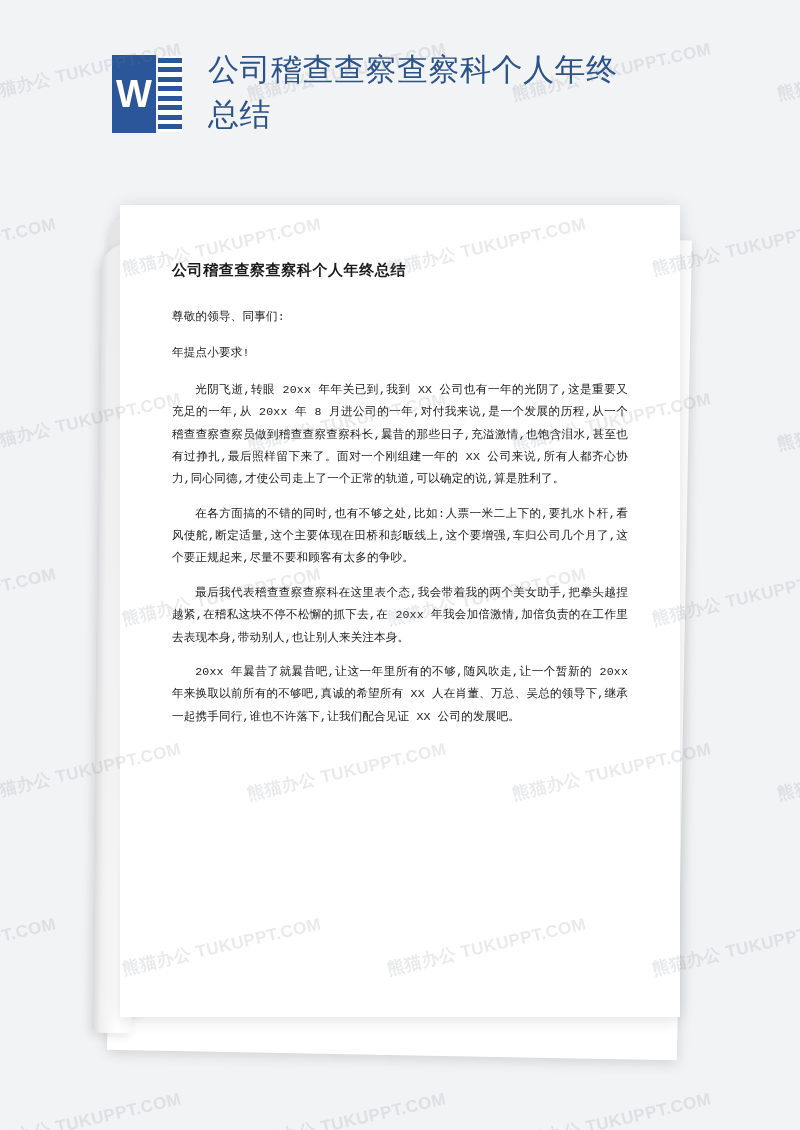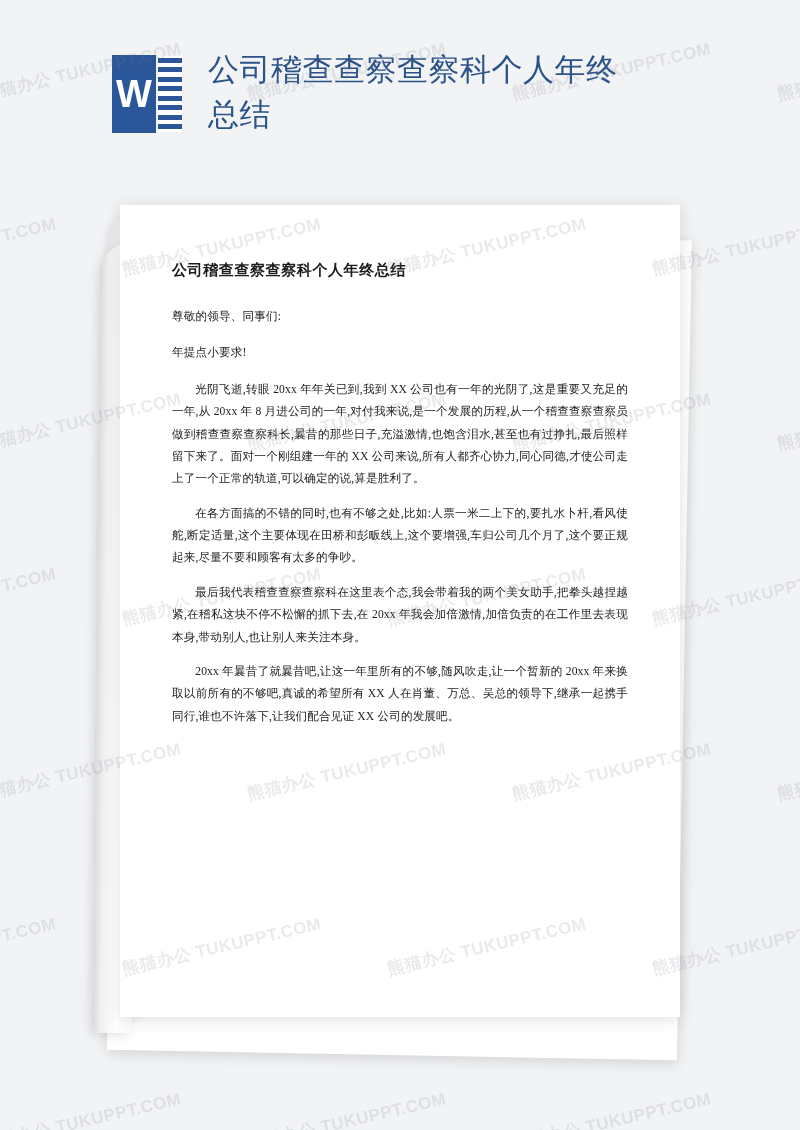--- a/index.html
+++ b/index.html
@@ -167,21 +167,21 @@
   #body-heading {
     font-family: "DejaVu Serif", "Liberation Serif", serif;
     font-size: 15px;
     font-weight: 600;
     color: #1b1b1b;
     letter-spacing: 0.6px;
     margin-bottom: 26px;
   }
 
   .doc-p {
-    font-family: Liberation Serif, serif;
+    font-family: Liberation Mono, monospace;
     font-size: 11.6px;
     line-height: 1.93;
     color: #1c1c1c;
     text-align: justify;
     text-justify: inter-ideograph;
     margin-bottom: 12px;
     letter-spacing: 0.15px;
   }
   .doc-p.indent { text-indent: 2em; }
   .doc-p.salute { text-indent: 0; margin-bottom: 14px; }

